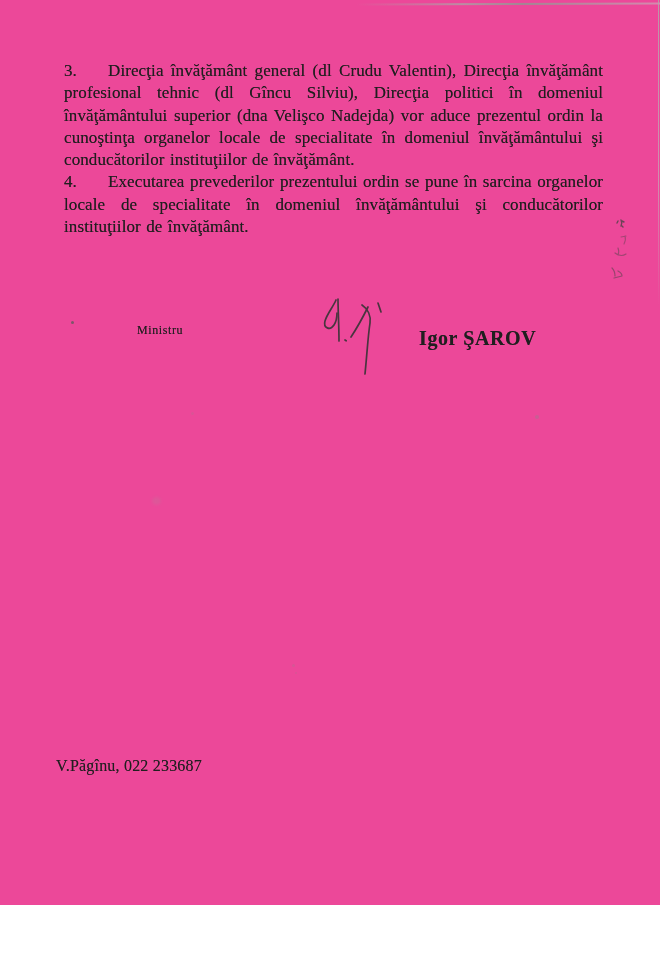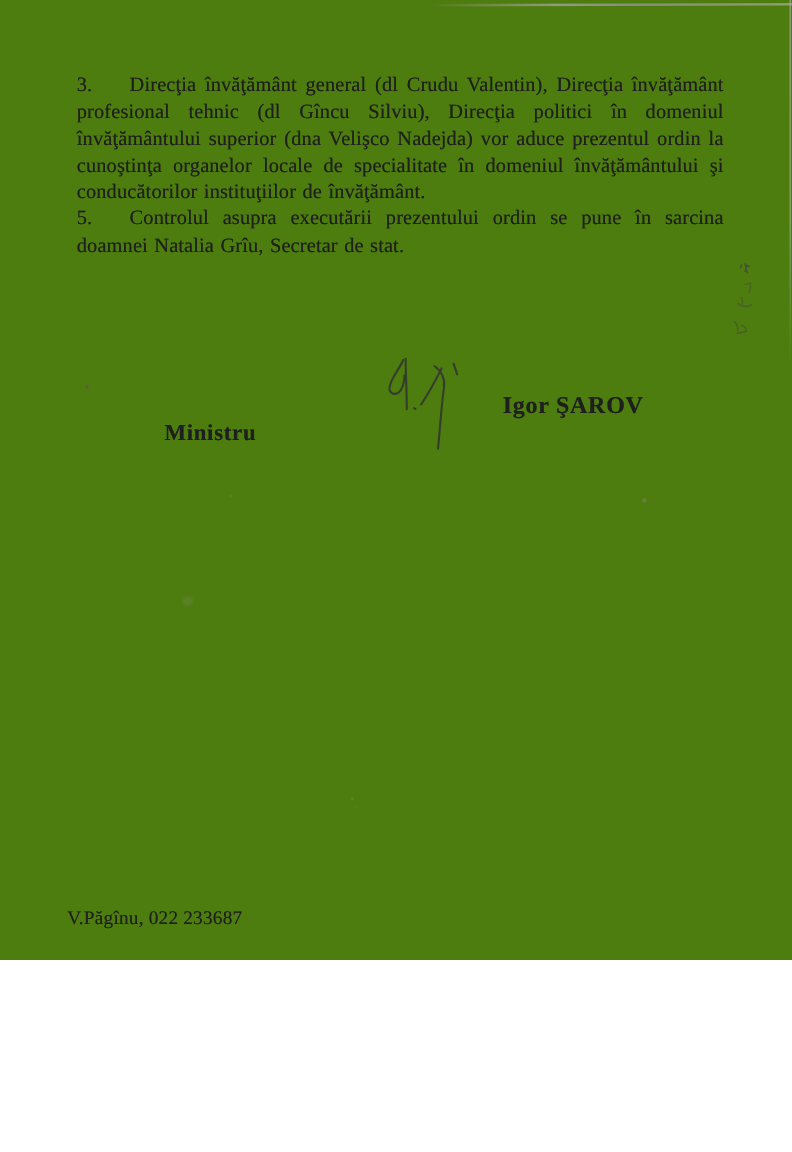--- a/index.html
+++ b/index.html
@@ -3,22 +3,22 @@
 <meta charset="utf-8">
 <style>
   html, body {
     margin: 0;
     padding: 0;
     background: #ffffff;
   }
   .page {
     position: relative;
     width: 660px;
-    height: 800px;
-    background: #4d7c0f;
+    height: 905px;
+    background: #ec4899;
     overflow: hidden;
     font-family: "Liberation Serif", "DejaVu Serif", serif;
     color: #1f1f1f;
   }
 
   
   .top-edge-line {
     position: absolute;
     top: 3px;
     left: 356px;
@@ -77,25 +77,24 @@
     width: 3px;
     height: 3px;
     border-radius: 50%;
     background: #5a5a5a;
     opacity: 0.75;
   }
   .role-label {
     position: absolute;
     left: 137px;
     top: 323px;
-    font-size: 19px;
-    font-weight: bold;
+    font-size: 12px;
+    font-weight: normal;
     letter-spacing: 0.6px;
     text-shadow: 0 0 0.4px rgba(20,20,20,0.55);
-    margin-top: 28px;
   }
   .signature-svg {
     position: absolute;
     left: 320px;
     top: 291px;
   }
   .signer-name {
     position: absolute;
     left: 419px;
     top: 327px;
@@ -131,21 +130,21 @@
 </head>
 <body>
 
 <div class="page">
 
   <div class="top-edge-line"></div>
   <div class="right-edge-line"></div>
 
   <div class="body-text">
     <p><span class="para-num">3.</span><span>Direcţia învăţământ general (dl Crudu Valentin), Direcţia învăţământ profesional tehnic (dl Gîncu Silviu), Direcţia politici în domeniul învăţământului superior (dna Velişco Nadejda) vor aduce prezentul ordin la cunoştinţa organelor locale de specialitate în domeniul învăţământului şi conducătorilor instituţiilor de învăţământ.</span></p>
-    <p><span class="para-num">5.</span><span>Controlul asupra executării prezentului ordin se pune în sarcina doamnei Natalia Grîu, Secretar de stat.</span></p>
+    <p><span class="para-num">4.</span><span>Executarea prevederilor prezentului ordin se pune în sarcina organelor locale de specialitate în domeniul învăţământului şi conducătorilor instituţiilor de învăţământ.</span></p>
   </div>
 
   <div class="minister-dot"></div>
   <div class="role-label">Ministru</div>
 
   <svg class="signature-svg" width="62" height="86" viewBox="0 0 62 86">
     <g fill="none" stroke="#333333" stroke-width="1.7" stroke-linecap="round" opacity="0.88">
 
       <path d="M16,9 C13,16 7,23 5,30 C3,37 10,40 14,34 C16,31 17,26 17,22"></path>
       <path d="M18,8 C18,19 19,35 19,50"></path>

